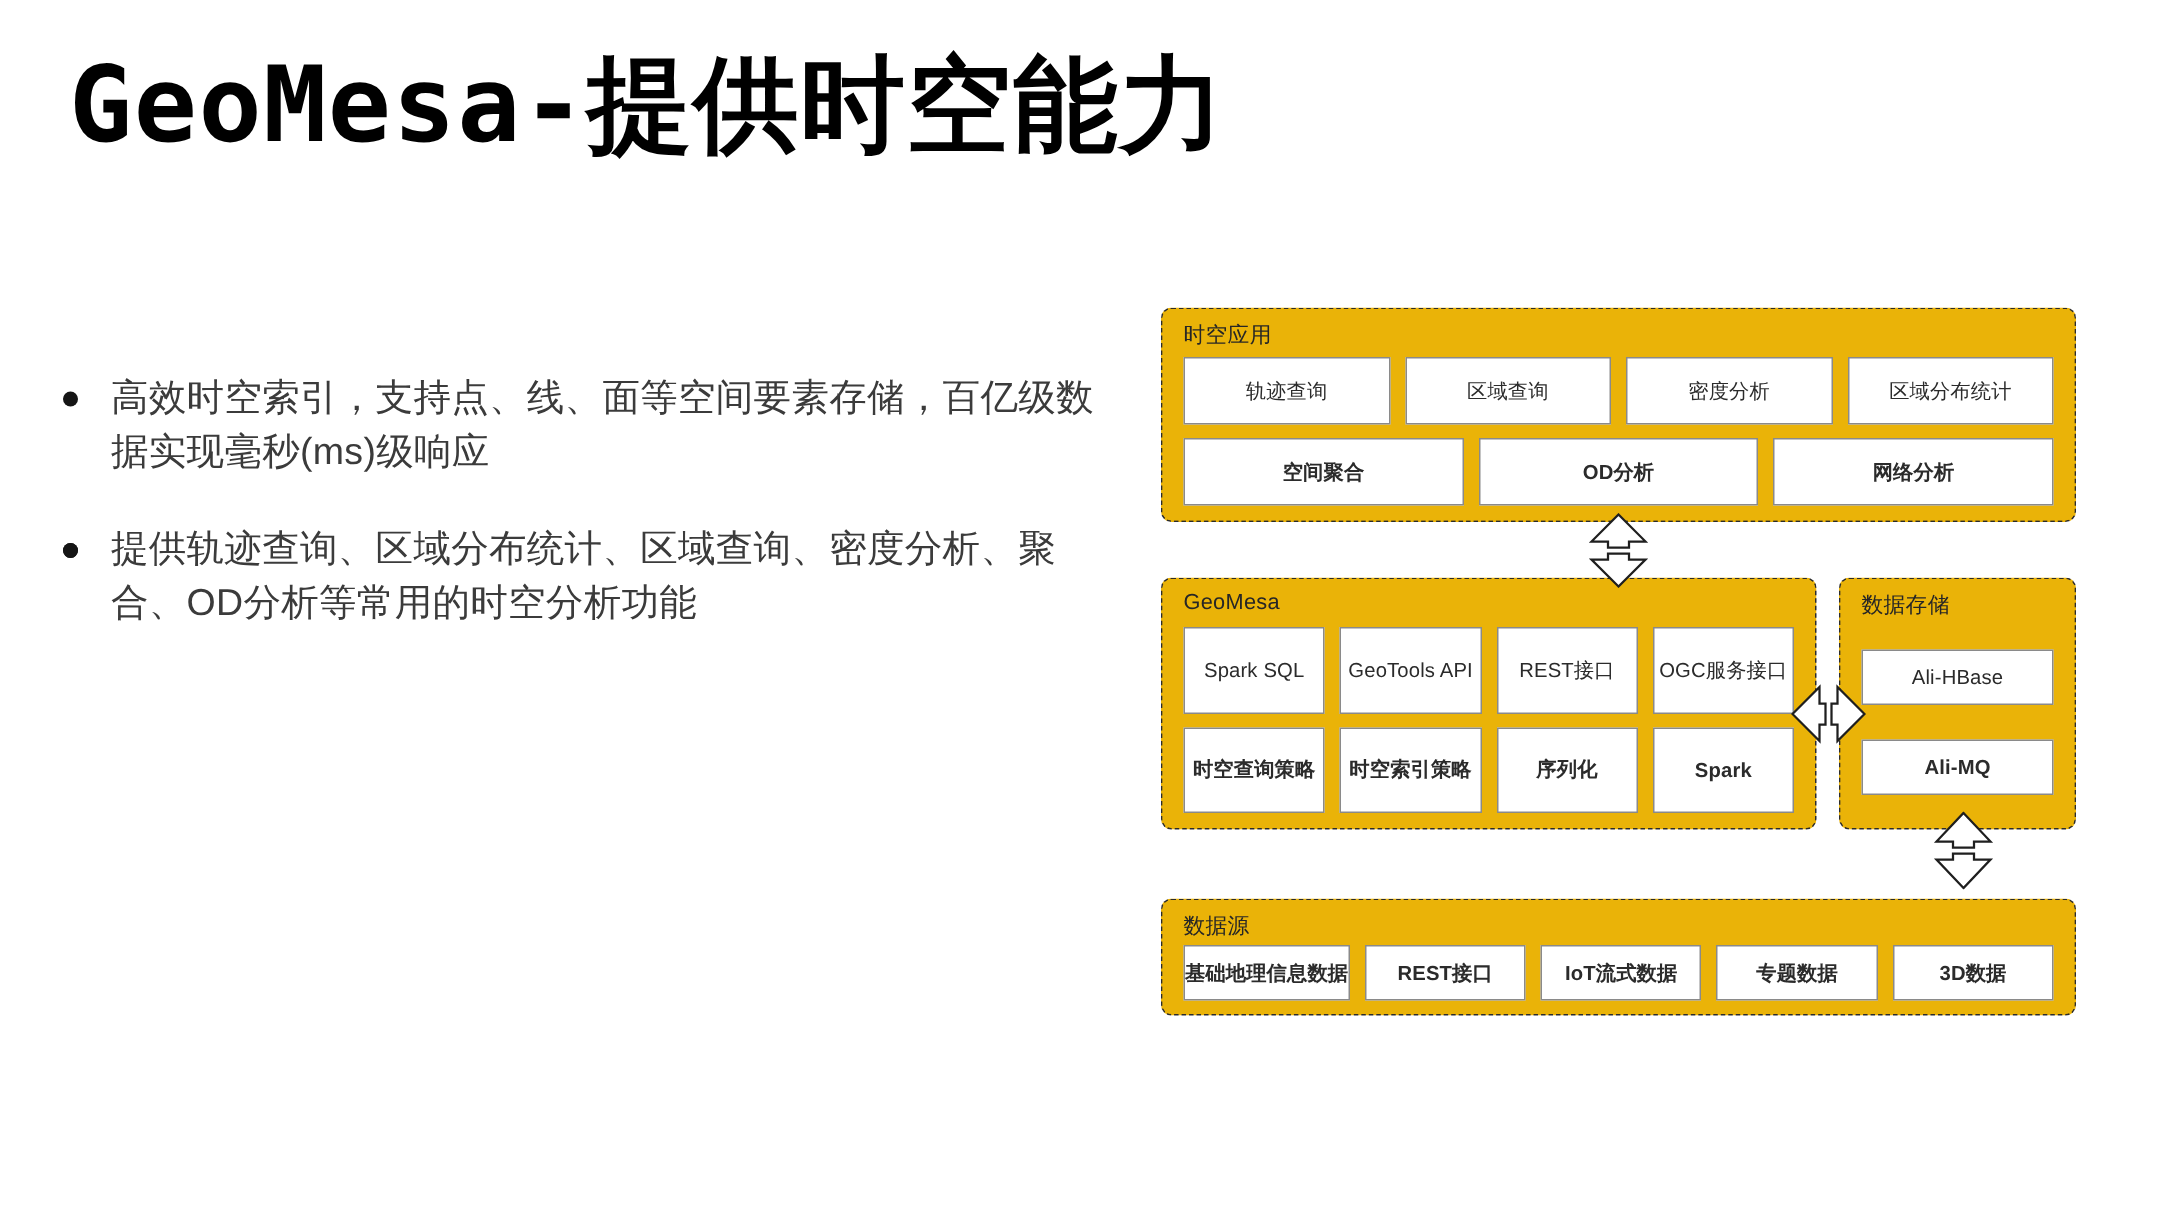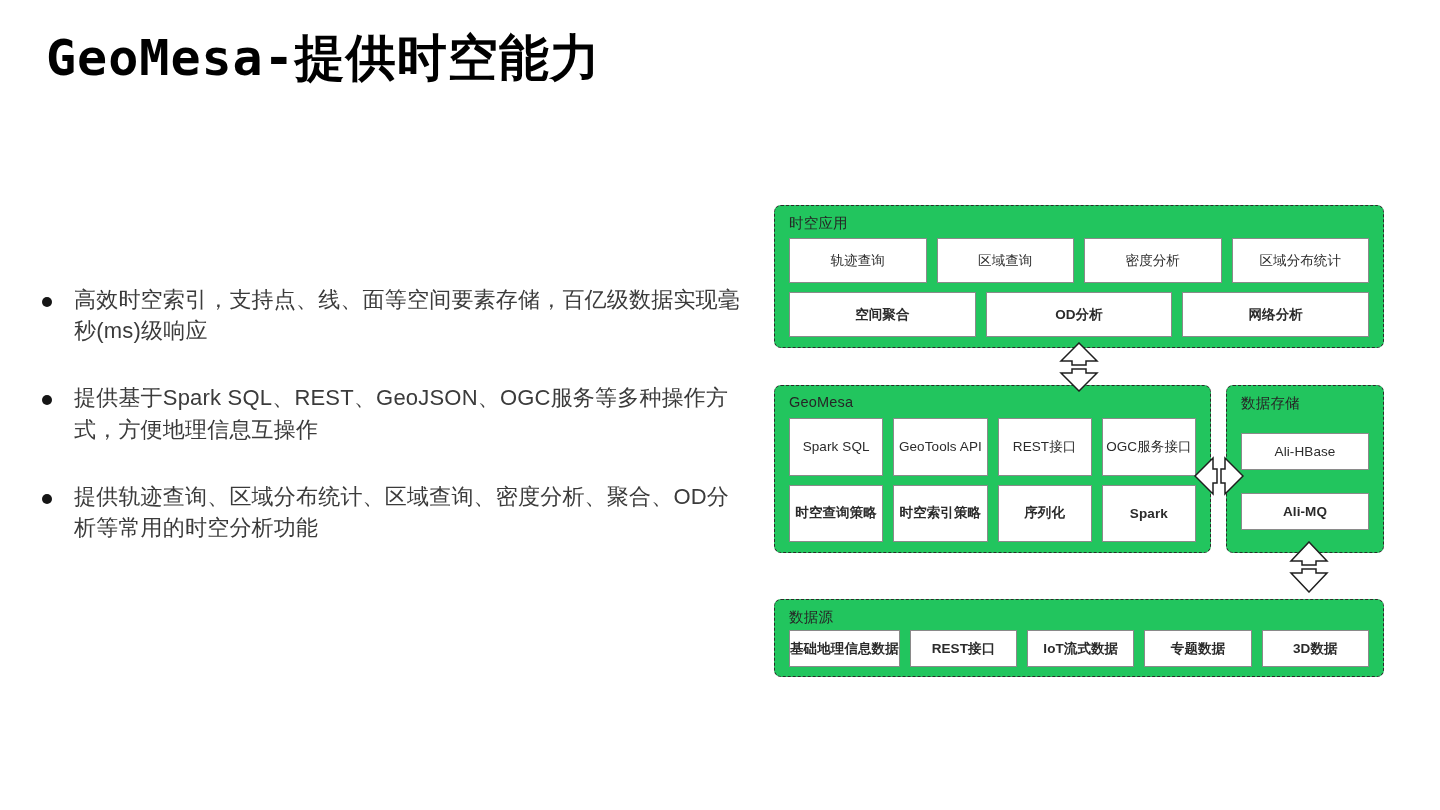--- a/index.html
+++ b/index.html
@@ -17,44 +17,43 @@
     color: #262626;
     -webkit-font-smoothing: antialiased;
   }
 
   
   .slide-title {
     position: absolute;
     left: 46px;
     top: 28px;
     font-family: "DejaVu Sans Mono", "Liberation Mono", monospace;
-    font-size: 50px;
+    font-size: 70px;
     font-weight: 700;
     letter-spacing: 1px;
     color: #000000;
     white-space: nowrap;
     line-height: 1.2;
   }
 
   
   .bullets {
     position: absolute;
     left: 36px;
     top: 248px;
     width: 712px;
   }
   .bullet-item {
     position: relative;
     padding-left: 38px;
     margin-bottom: 30px;
-    font-size: 22px;
+    font-size: 25px;
     line-height: 1.42;
     color: #3b3b3b;
     letter-spacing: 0.2px;
-    margin-top: 36px;
   }
   .bullet-item:last-child { margin-bottom: 0; }
   .bullet-dot {
     position: absolute;
     left: 6px;
     top: 13px;
     width: 10px;
     height: 10px;
     border-radius: 50%;
     background: #151515;
@@ -65,21 +64,21 @@
     position: absolute;
     left: 774px;
     top: 205px;
     width: 610px;
     height: 460px;
   }
   .group {
     position: absolute;
     border: 1.6px dashed #2b2b2b;
     border-radius: 7px;
-    background: #22c55e;
+    background: #eab308;
     box-sizing: border-box;
   }
   .group-label {
     position: absolute;
     left: 14px;
     top: 8px;
     font-size: 14.5px;
     color: #262626;
     white-space: nowrap;
     letter-spacing: 0.2px;
@@ -142,21 +141,20 @@
 
 <div class="bullets">
 
   <div class="bullet-item">
     <span class="bullet-dot"></span>
     <span>高效时空索引，支持点、线、面等空间要素存储，百亿级数据实现毫秒(ms)级响应</span>
   </div>
 
   <div class="bullet-item">
     <span class="bullet-dot"></span>
-    <span>提供基于Spark SQL、REST、GeoJSON、OGC服务等多种操作方式，方便地理信息互操作</span>
   </div>
 
   <div class="bullet-item">
     <span class="bullet-dot"></span>
     <span>提供轨迹查询、区域分布统计、区域查询、密度分析、聚合、OD分析等常用的时空分析功能</span>
   </div>
 
 
 </div>
 

